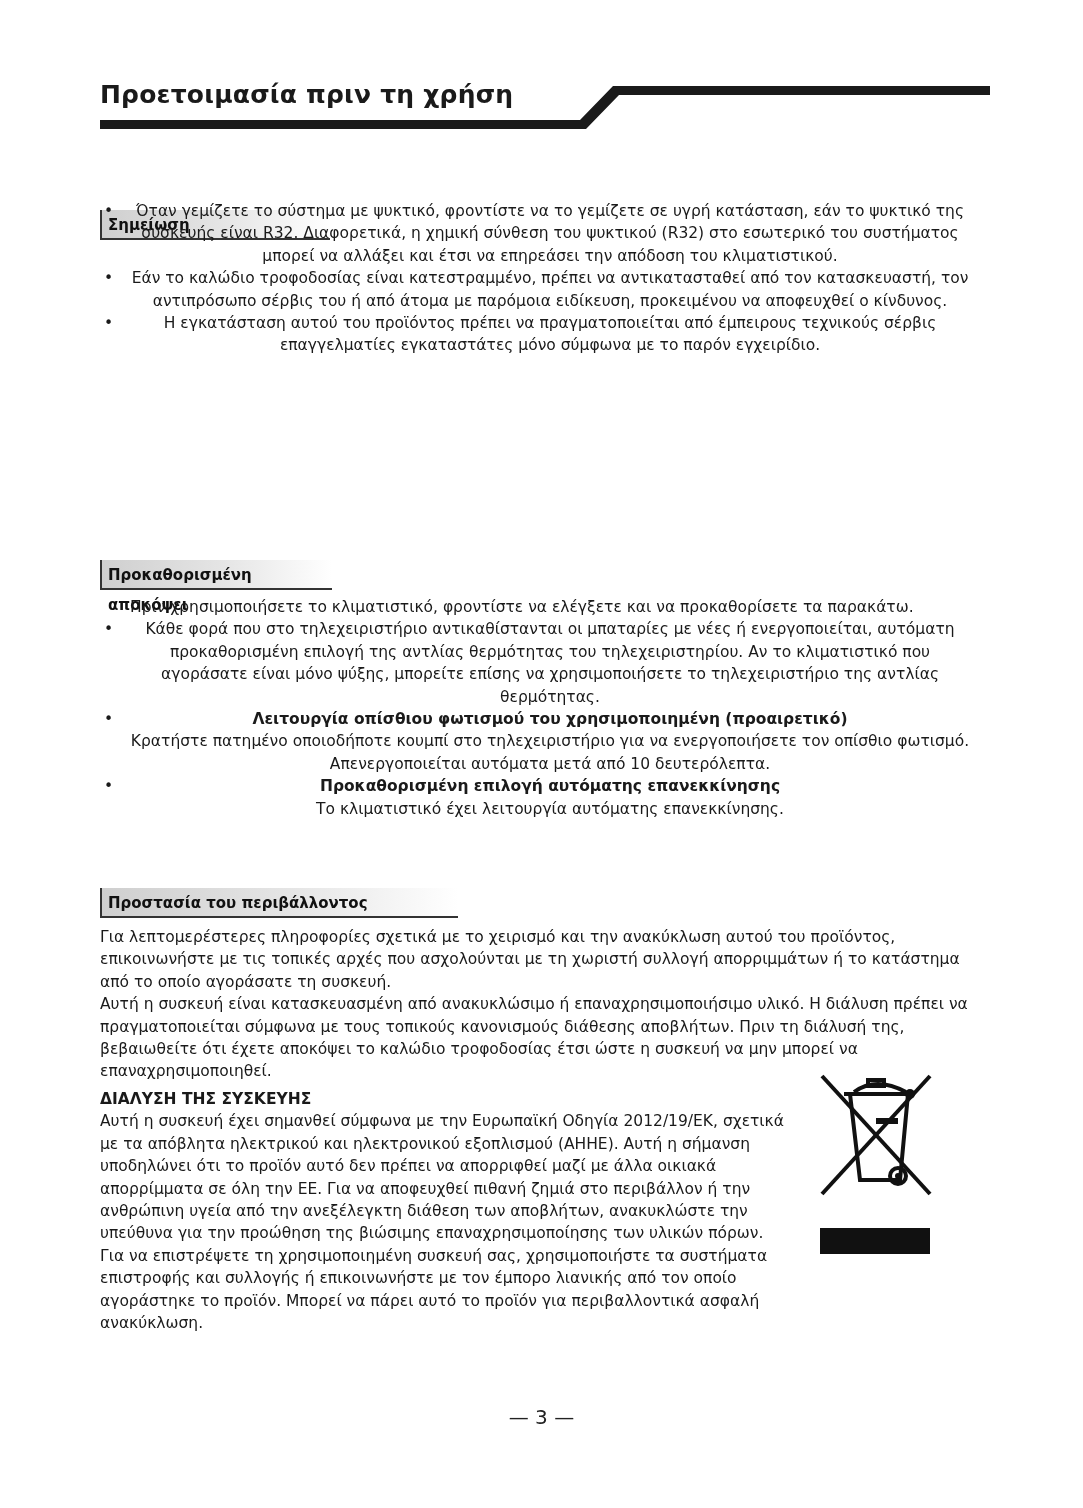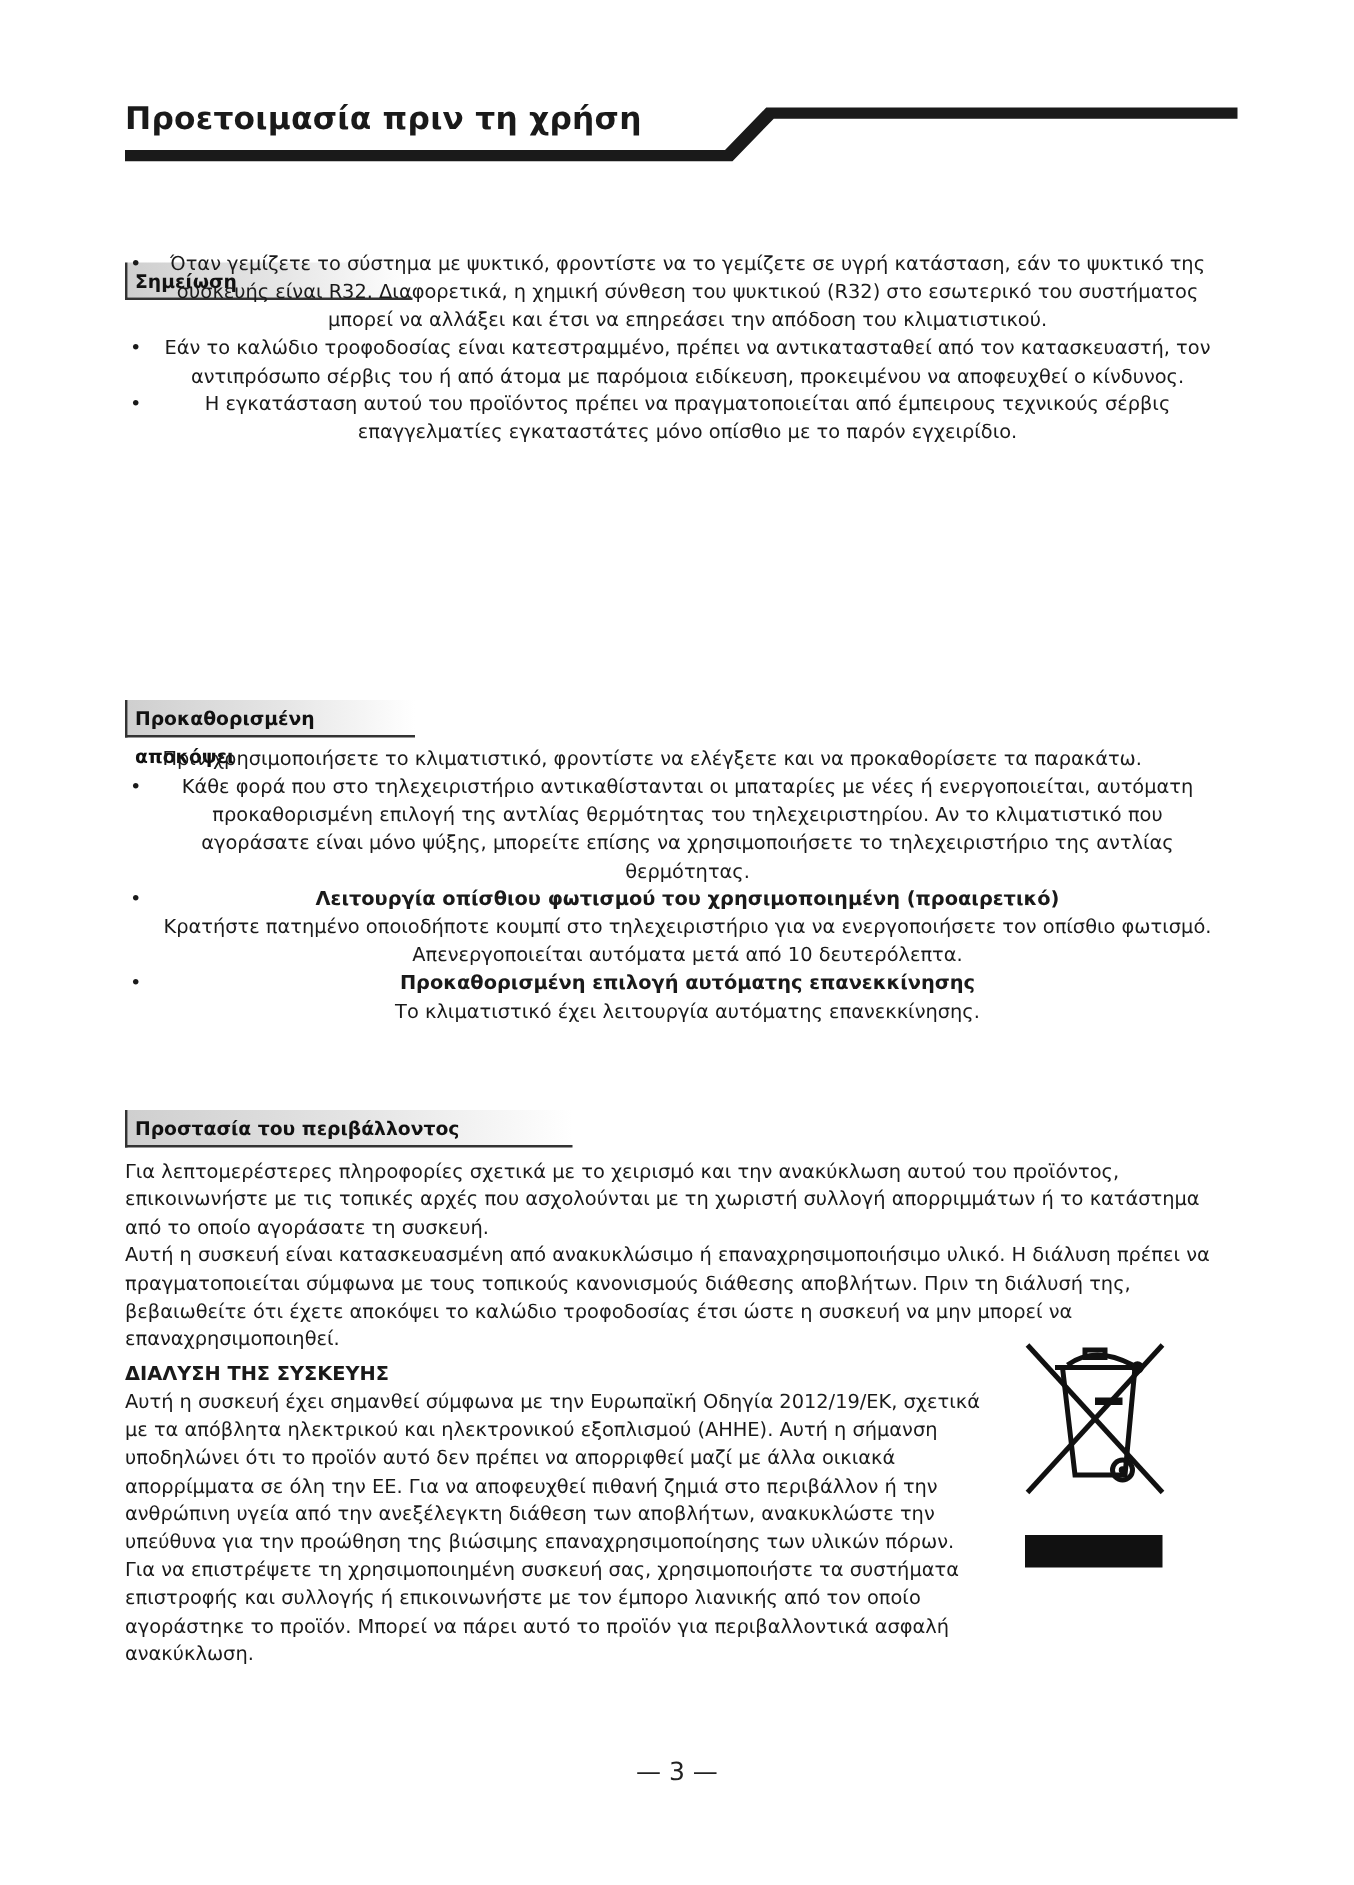--- a/index.html
+++ b/index.html
@@ -25,21 +25,21 @@
 <svg class="title-rule" viewBox="0 0 1083 140">
   <polygon points="100,120 580,120 613,86 990,86 990,95 619,95 586,129 100,129" fill="#1a1a1a"></polygon>
 </svg>
 <div class="page-title">Προετοιμασία πριν τη χρήση</div>
 
 <div class="sec-head" style="top:162px;width:230px;margin-top:48px;">Σημείωση</div>
 <div class="blk" style="top:200px;">
   <ul class="bul">
     <li>Όταν γεμίζετε το σύστημα με ψυκτικό, φροντίστε να το γεμίζετε σε υγρή κατάσταση, εάν το ψυκτικό της συσκευής είναι R32. Διαφορετικά, η χημική σύνθεση του ψυκτικού (R32) στο εσωτερικό του συστήματος μπορεί να αλλάξει και έτσι να επηρεάσει την απόδοση του κλιματιστικού.</li>
     <li>Εάν το καλώδιο τροφοδοσίας είναι κατεστραμμένο, πρέπει να αντικατασταθεί από τον κατασκευαστή, τον αντιπρόσωπο σέρβις του ή από άτομα με παρόμοια ειδίκευση, προκειμένου να αποφευχθεί ο κίνδυνος.</li>
-    <li>Η εγκατάσταση αυτού του προϊόντος πρέπει να πραγματοποιείται από έμπειρους τεχνικούς σέρβις επαγγελματίες εγκαταστάτες μόνο οπίσθιο με το παρόν εγχειρίδιο.</li>
+    <li>Η εγκατάσταση αυτού του προϊόντος πρέπει να πραγματοποιείται από έμπειρους τεχνικούς σέρβις επαγγελματίες εγκαταστάτες μόνο σύμφωνα με το παρόν εγχειρίδιο.</li>
   </ul>
 </div>
 
 <div class="sec-head" style="top:560px;width:232px;">Προκαθορισμένη αποκόψει</div>
 <div class="blk" style="top:596px;">
   <div class="ind">Πριν χρησιμοποιήσετε το κλιματιστικό, φροντίστε να ελέγξετε και να προκαθορίσετε τα παρακάτω.</div>
   <ul class="bul">
     <li>
       <div>Κάθε φορά που στο τηλεχειριστήριο αντικαθίστανται οι μπαταρίες με νέες ή ενεργοποιείται, αυτόματη προκαθορισμένη επιλογή της αντλίας θερμότητας του τηλεχειριστηρίου. Αν το κλιματιστικό που αγοράσατε είναι μόνο ψύξης, μπορείτε επίσης να χρησιμοποιήσετε το τηλεχειριστήριο της αντλίας θερμότητας.</div>
     </li>

